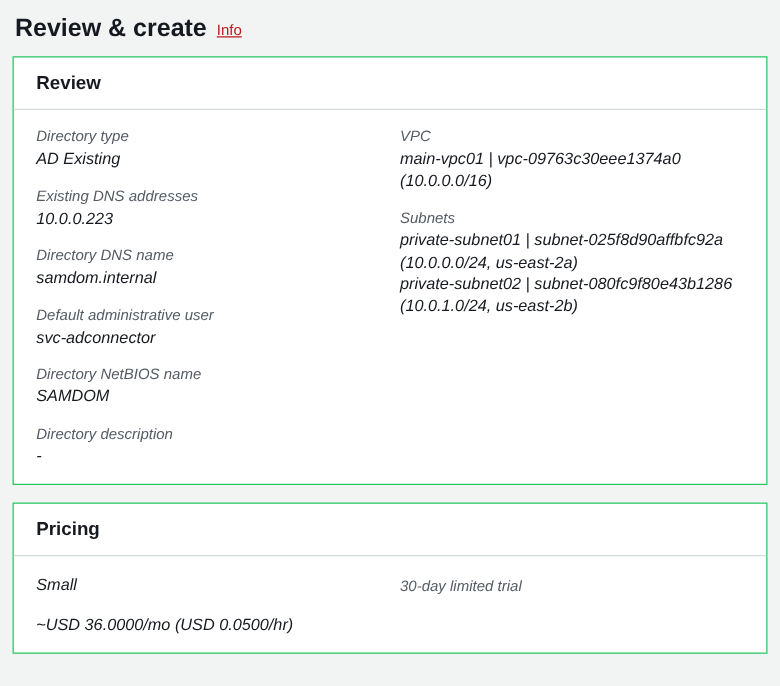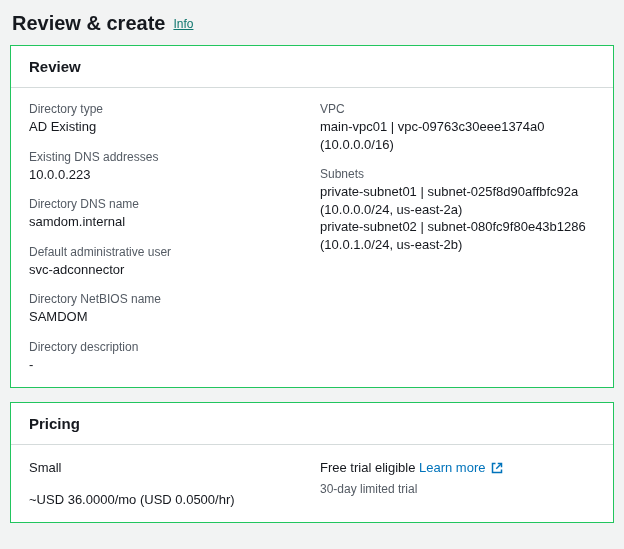--- a/index.html
+++ b/index.html
@@ -14,21 +14,21 @@
   .page-title {
     font-size: 20px;
     font-weight: 600;
     margin: 2px 0 10px 2px;
     display: flex;
     align-items: center;
     gap: 8px;
   }
   .info-link {
     font-size: 12px;
-    color: #0f766e;
+    color: #b91c1c;
     font-weight: 400;
     cursor: pointer;
     text-decoration: underline;
   }
   .panel {
     background: #fff;
     border: 1px solid #22c55e;
     margin-bottom: 14px;
   }
   .panel-header {
@@ -43,20 +43,21 @@
   .columns {
     display: flex;
     gap: 16px;
   }
   .col {
     flex: 1;
     min-width: 0;
   }
   .field {
     margin-bottom: 14px;
+    font-style: italic;
   }
   .field:last-child { margin-bottom: 0; }
   .label {
     font-size: 12px;
     color: #545b64;
     margin-bottom: 2px;
   }
   .value {
     font-size: 13px;
     color: #16191f;
@@ -138,31 +139,18 @@
       <div class="col">
         <div class="field">
           <div class="value">Small</div>
         </div>
         <div class="field">
           <div class="value">~USD 36.0000/mo (USD 0.0500/hr)</div>
         </div>
       </div>
       <div class="col">
         <div class="field">
-          <div class="value">
-            <span>Free trial eligible</span>
-            <span class="link">
-              <span>Learn more</span>
-              <span class="ext-icon">
-                <svg width="12" height="12" viewBox="0 0 16 16" fill="none" stroke="#0073bb" stroke-width="2">
-                  <path d="M6 2H2v12h12v-4"></path>
-                    <path d="M9 2h5v5"></path>
-                    <path d="M14 2L7 9"></path>
-                </svg>
-              </span>
-            </span>
-          </div>
           <div class="value-sub">30-day limited trial</div>
         </div>
       </div>
     </div>
   </div>
 </div>
 
 </body></html>

